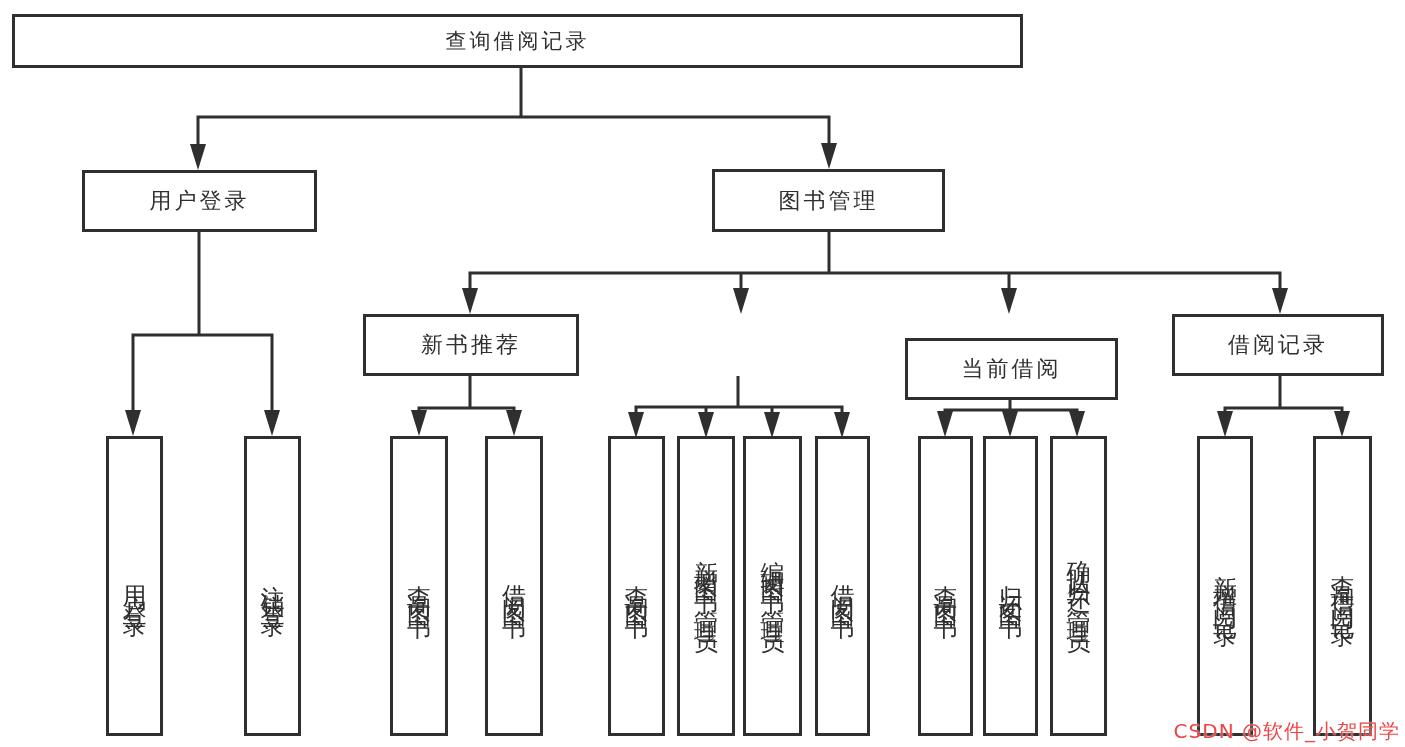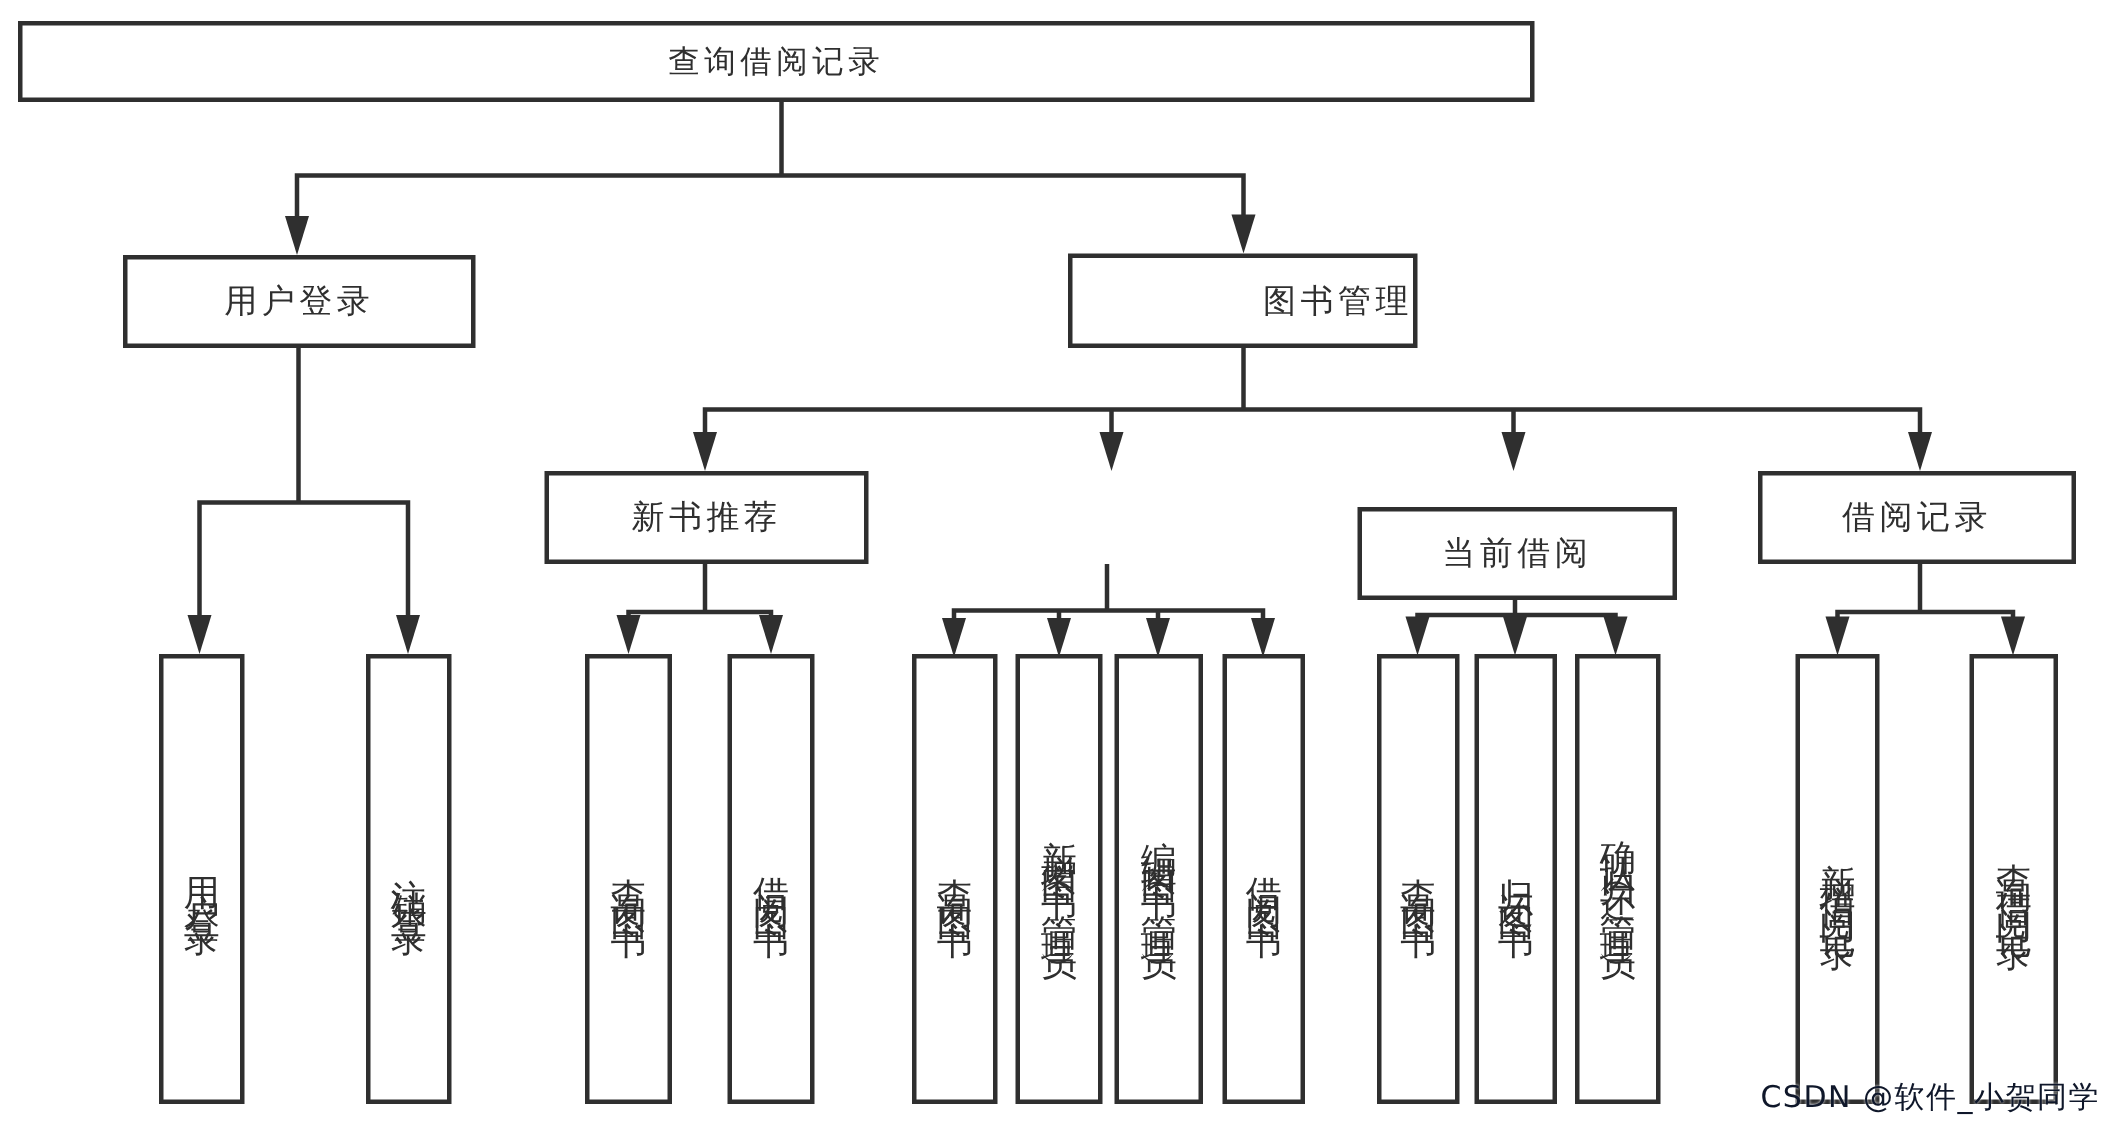--- a/index.html
+++ b/index.html
@@ -36,41 +36,41 @@
   .vbox .vtext{
     writing-mode:vertical-rl;
     text-orientation:mixed;
     font-size:24px;
     line-height:1;
     letter-spacing:10px;
     color:#2f2f2f;
   }
   #b-root{left:12px;top:14px;width:1011px;height:54px;font-size:21px;}
   #b-userlogin{left:82px;top:170px;width:235px;height:62px;}
-  #b-bookmgmt{left:712px;top:169px;width:233px;height:63px;justify-content:flex-end;}
+  #b-bookmgmt{left:712px;top:169px;width:233px;height:63px;}
   #b-newbook{left:363px;top:314px;width:216px;height:62px;}
   #b-borrow{left:634px;top:314px;width:214px;height:62px;}
   #b-current{left:905px;top:314px;width:213px;height:62px;margin-top:24px;}
   #b-records{left:1172px;top:314px;width:212px;height:62px;}
   #v1{left:106px;width:57px;}
   #v2{left:244px;width:57px;}
   #v3{left:390px;width:58px;}
   #v4{left:485px;width:58px;}
   #v5{left:608px;width:57px;}
   #v6{left:677px;width:58px;}
   #v7{left:743px;width:59px;}
   #v8{left:815px;width:55px;}
   #v9{left:918px;width:55px;}
   #v10{left:983px;width:55px;}
   #v11{left:1050px;width:57px;}
   #v12{left:1197px;width:56px;}
   #v13{left:1313px;width:59px;}
   #watermark{
     position:absolute;right:5px;bottom:2px;
-    color:#0f172a;font-size:20px;letter-spacing:1px;
+    color:#ef4444;font-size:20px;letter-spacing:1px;
     z-index:5;text-shadow:0 0 2px #ffffff;
   }
 </style>
 </head>
 <body>
 
 <div id="canvas">
 
   <svg id="wires" viewBox="0 0 1405 747" fill="none" stroke="#2f2f2f" stroke-width="3">
 

